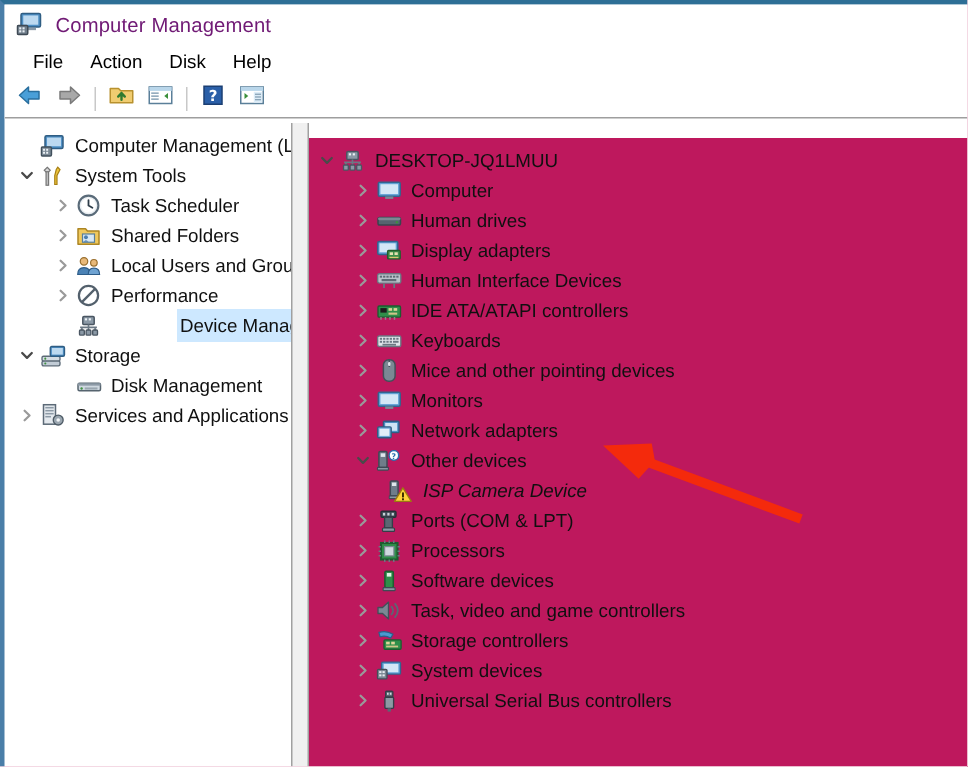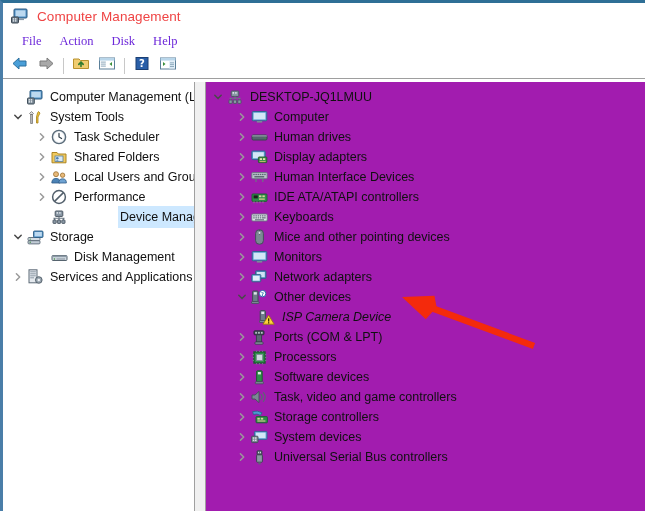--- a/index.html
+++ b/index.html
@@ -34,41 +34,40 @@
   }
   .titlebar .tb-icon {
     width: 18px;
     height: 16px;
     margin-right: 8px;
     flex: 0 0 auto;
     position: relative;
   }
   .title-text {
     font-size: 13.5px;
-    color: #ef4444;
+    color: #701a75;
     letter-spacing: .1px;
     white-space: nowrap;
   }
 
   
   .menubar {
     height: 24px;
     background: #ffffff;
     display: flex;
     align-items: center;
     padding-left: 10px;
     box-sizing: border-box;
   }
   .menu-item {
     font-size: 12.5px;
-    color: #6d28d9;
+    color: #000000;
     padding: 2px 9px;
     cursor: default;
     white-space: nowrap;
-    font-family: Liberation Serif, serif;
   }
 
   
   .toolbar {
     height: 26px;
     background: #ffffff;
     border-bottom: 1px solid #9e9e9e;
     display: flex;
     align-items: center;
     padding-left: 4px;
@@ -111,24 +110,25 @@
   .splitter {
     width: 10px;
     background: #f0f0f0;
     border-left: 1px solid #a0a0a0;
     border-right: 1px solid #a0a0a0;
     flex: 0 0 auto;
     cursor: col-resize;
   }
   .pane-right {
     flex: 1 1 auto;
-    background: #a21caf;
+    background: #be185d;
     overflow: hidden;
     padding-top: 5px;
     box-sizing: border-box;
+    margin-top: 10px;
   }
 
   
   .row {
     display: flex;
     align-items: center;
     height: 20px;
     white-space: nowrap;
     cursor: default;
   }

